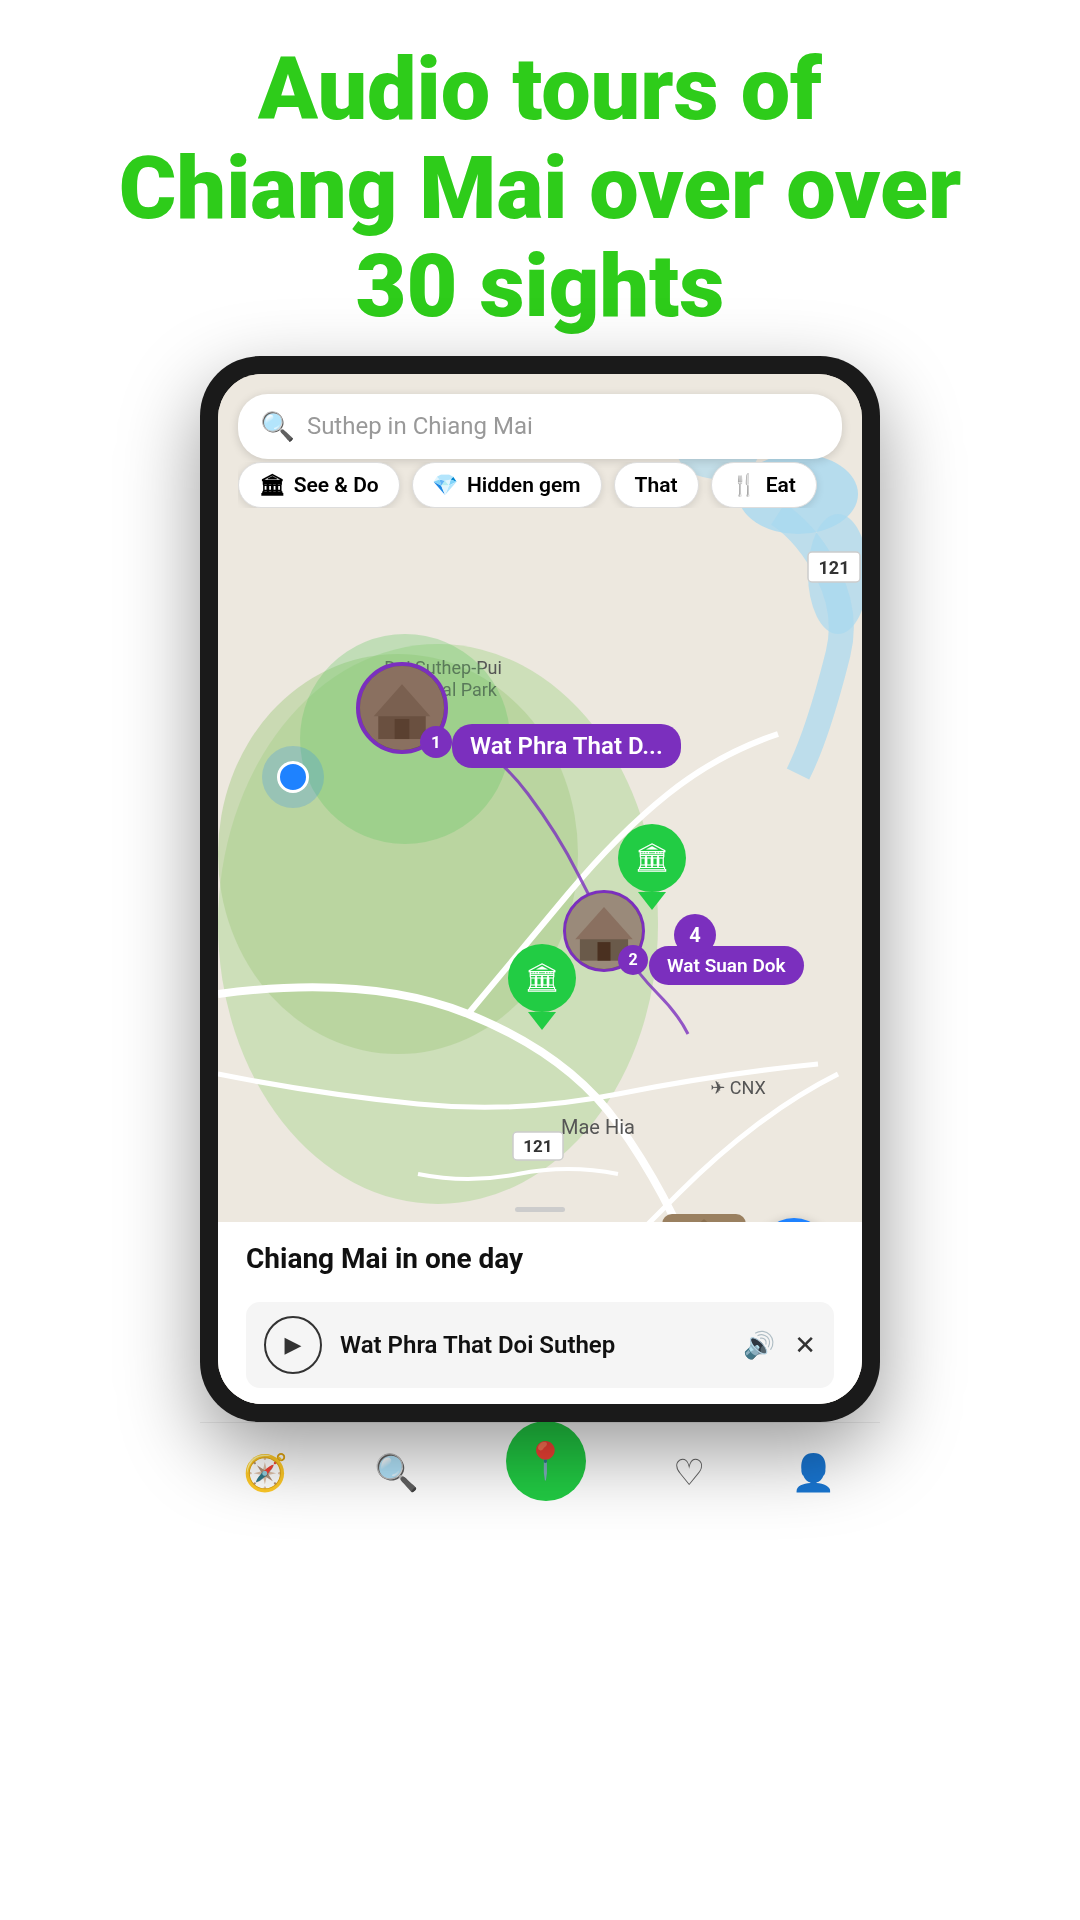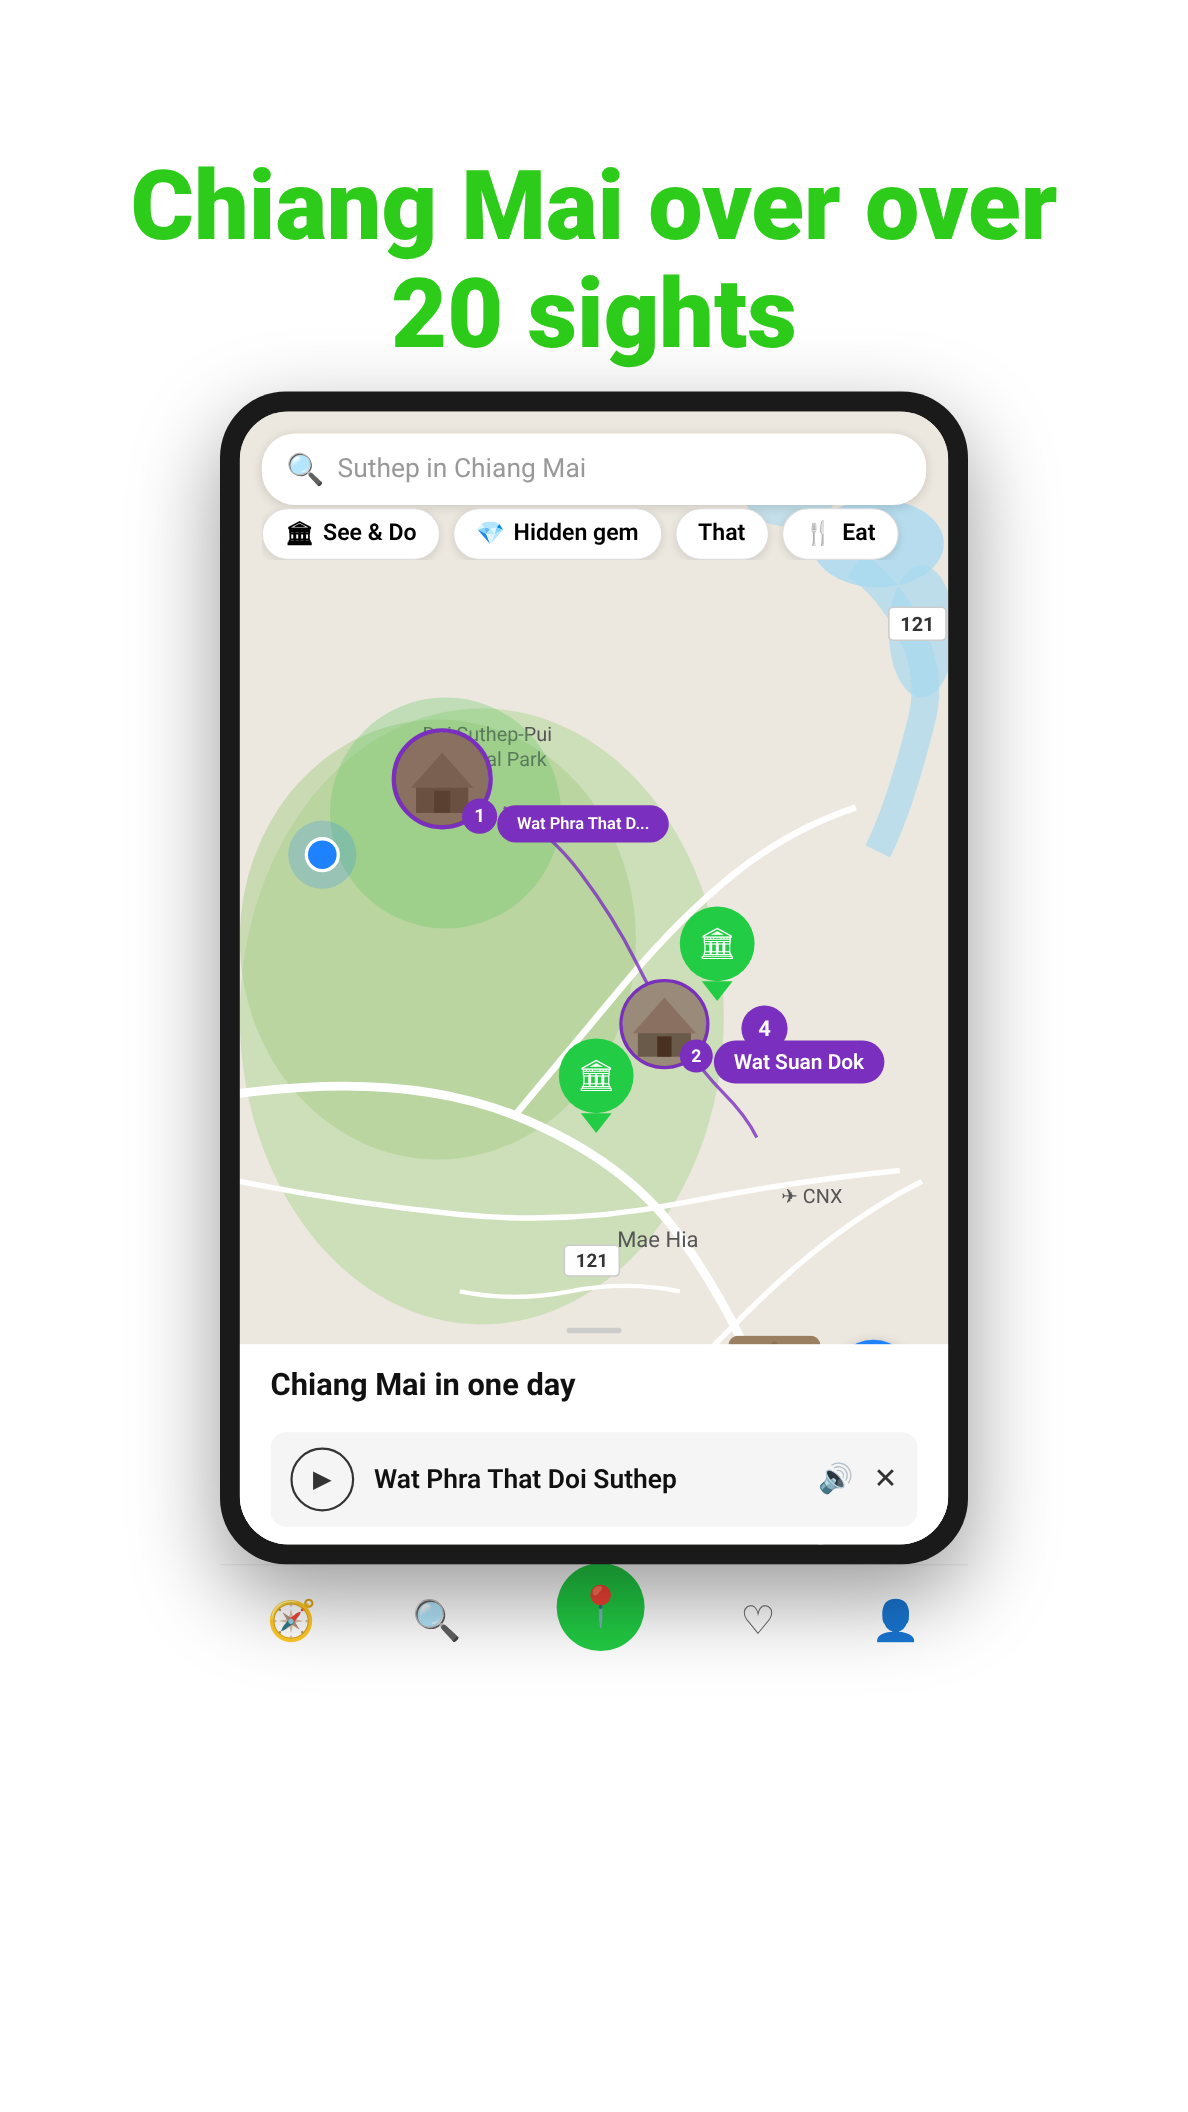--- a/index.html
+++ b/index.html
@@ -18,23 +18,23 @@
       height: 100%;
       position: absolute;
       top: 0;
       left: 0;
     }
   </style>
 </head>
 <body>
 
 <div style="text-align:center; padding: 40px 60px 20px; color: #2ecc1a; font-weight: 900; font-size: 88px; line-height: 1.12;">
-  <br>
+  <span>Audio tours of</span><br>
   <span>Chiang Mai over over</span><br>
-  <span>20 sights</span>
+  <span>30 sights</span>
 </div>
 
 <div style="position:relative; width:680px; margin:0 auto; background:#1a1a1a; border-radius:60px; padding:18px; box-shadow: 0 30px 80px rgba(0,0,0,0.4);">
 
   <div style="background:#e8e0d5; border-radius:44px; overflow:hidden; position:relative; height:1030px;">
 
     <svg class="map-canvas" viewBox="0 0 644 1030" style="position:absolute;top:0;left:0;width:100%;height:100%;">
 
       <rect width="644" height="1030" fill="#ede8df"></rect>
 
@@ -106,21 +106,21 @@
 
           <svg width="92" height="92" viewBox="0 0 92 92">
             <rect width="92" height="92" fill="#8a7060"></rect>
             <rect x="20" y="50" width="52" height="30" fill="#6a5040"></rect>
             <polygon points="46,20 15,55 77,55" fill="#7a6050"></polygon>
             <rect x="38" y="58" width="16" height="22" fill="#5a4030"></rect>
           </svg>
         </div>
         <div style="position:absolute;bottom:-4px;right:-4px;width:32px;height:32px;background:#7b2fbe;border-radius:50%;color:white;font-size:17px;font-weight:bold;display:flex;align-items:center;justify-content:center;">1</div>
       </div>
-      <div style="background:#7b2fbe;color:white;border-radius:20px;padding:8px 18px;font-size:15px;font-weight:600;white-space:nowrap;margin-top:6px;display:inline-block;">Wat Phra That D...</div>
+      <div style="background:#7b2fbe;color:white;border-radius:20px;padding:8px 18px;font-size:24px;font-weight:600;white-space:nowrap;margin-top:6px;display:inline-block;">Wat Phra That D...</div>
     </div>
 
     <svg style="position:absolute;top:0;left:0;width:100%;height:100%;z-index:4;pointer-events:none;" viewBox="0 0 644 1030">
       <path d="M240,360 Q280,380 310,420 Q340,460 360,500 Q380,540 400,570 Q420,600 440,620 Q460,640 470,660" stroke="#7b2fbe" stroke-width="3" fill="none" stroke-dasharray="none" opacity="0.8"></path>
     </svg>
 
     <div style="position:absolute;top:450px;left:400px;z-index:6;">
       <div style="width:68px;height:68px;background:#22cc44;border-radius:50%;display:flex;align-items:center;justify-content:center;color:white;font-size:28px;">🏛</div>
       <div style="width:0;height:0;border-left:14px solid transparent;border-right:14px solid transparent;border-top:18px solid #22cc44;margin:0 auto;"></div>
     </div>

